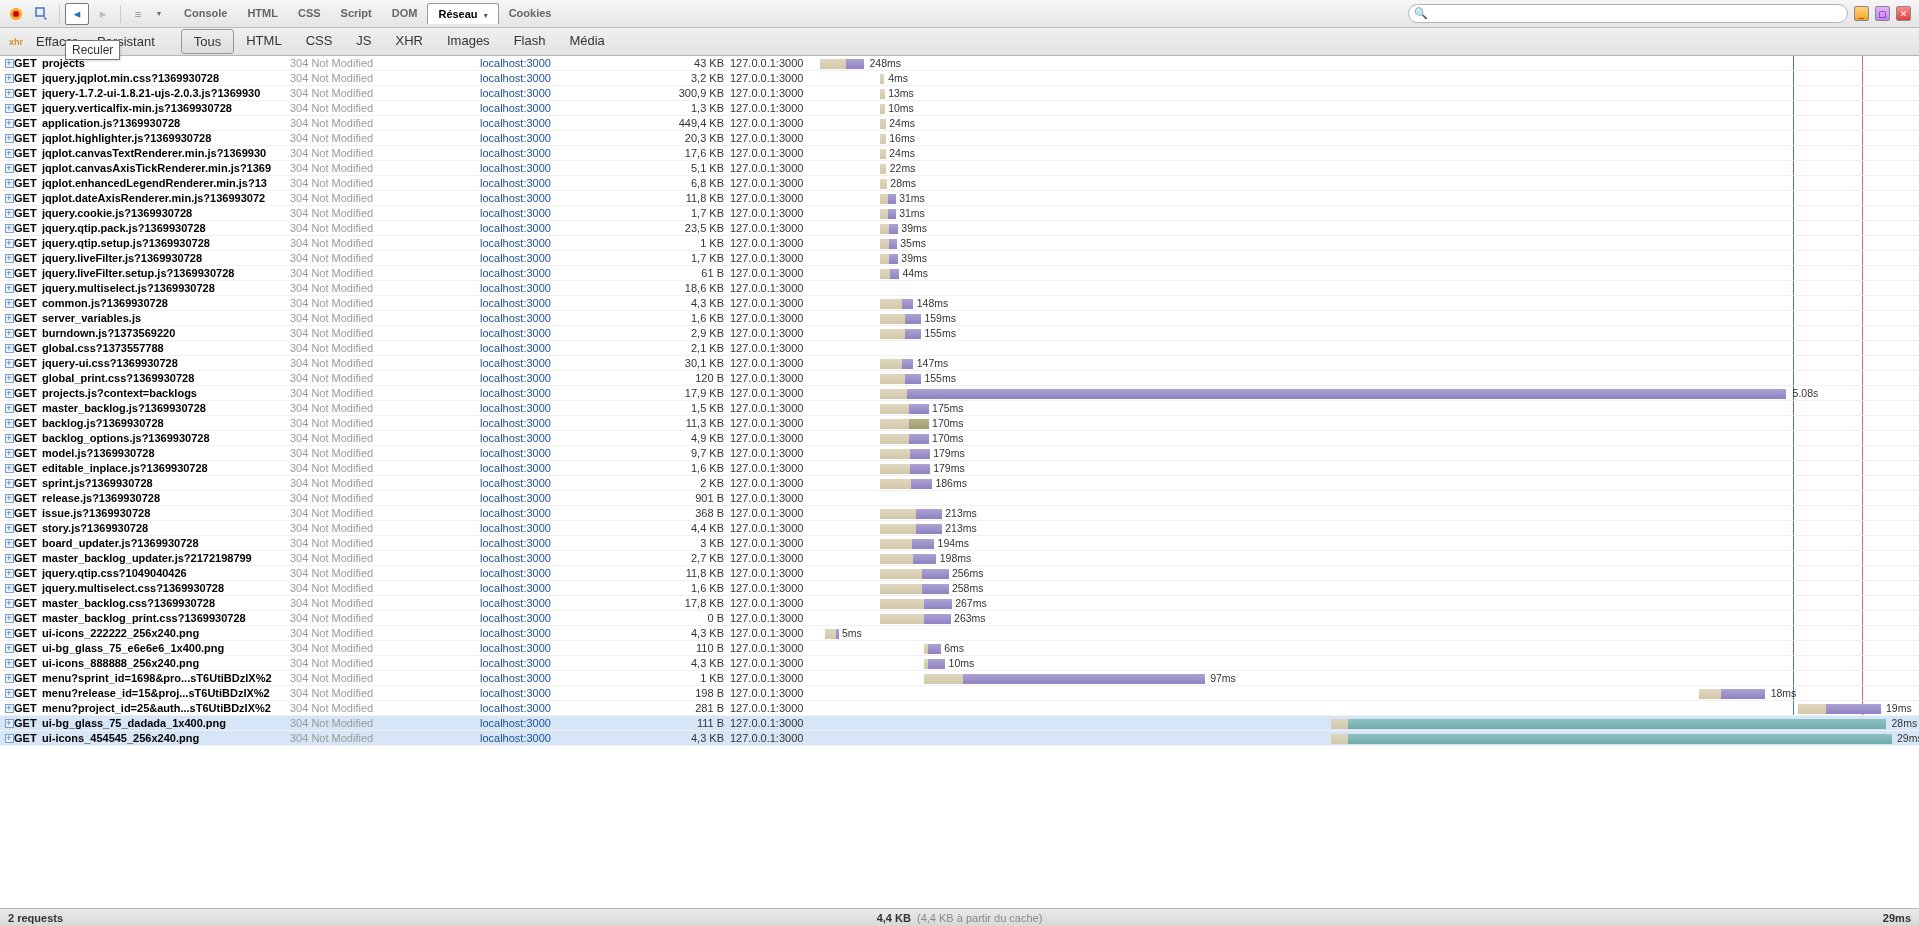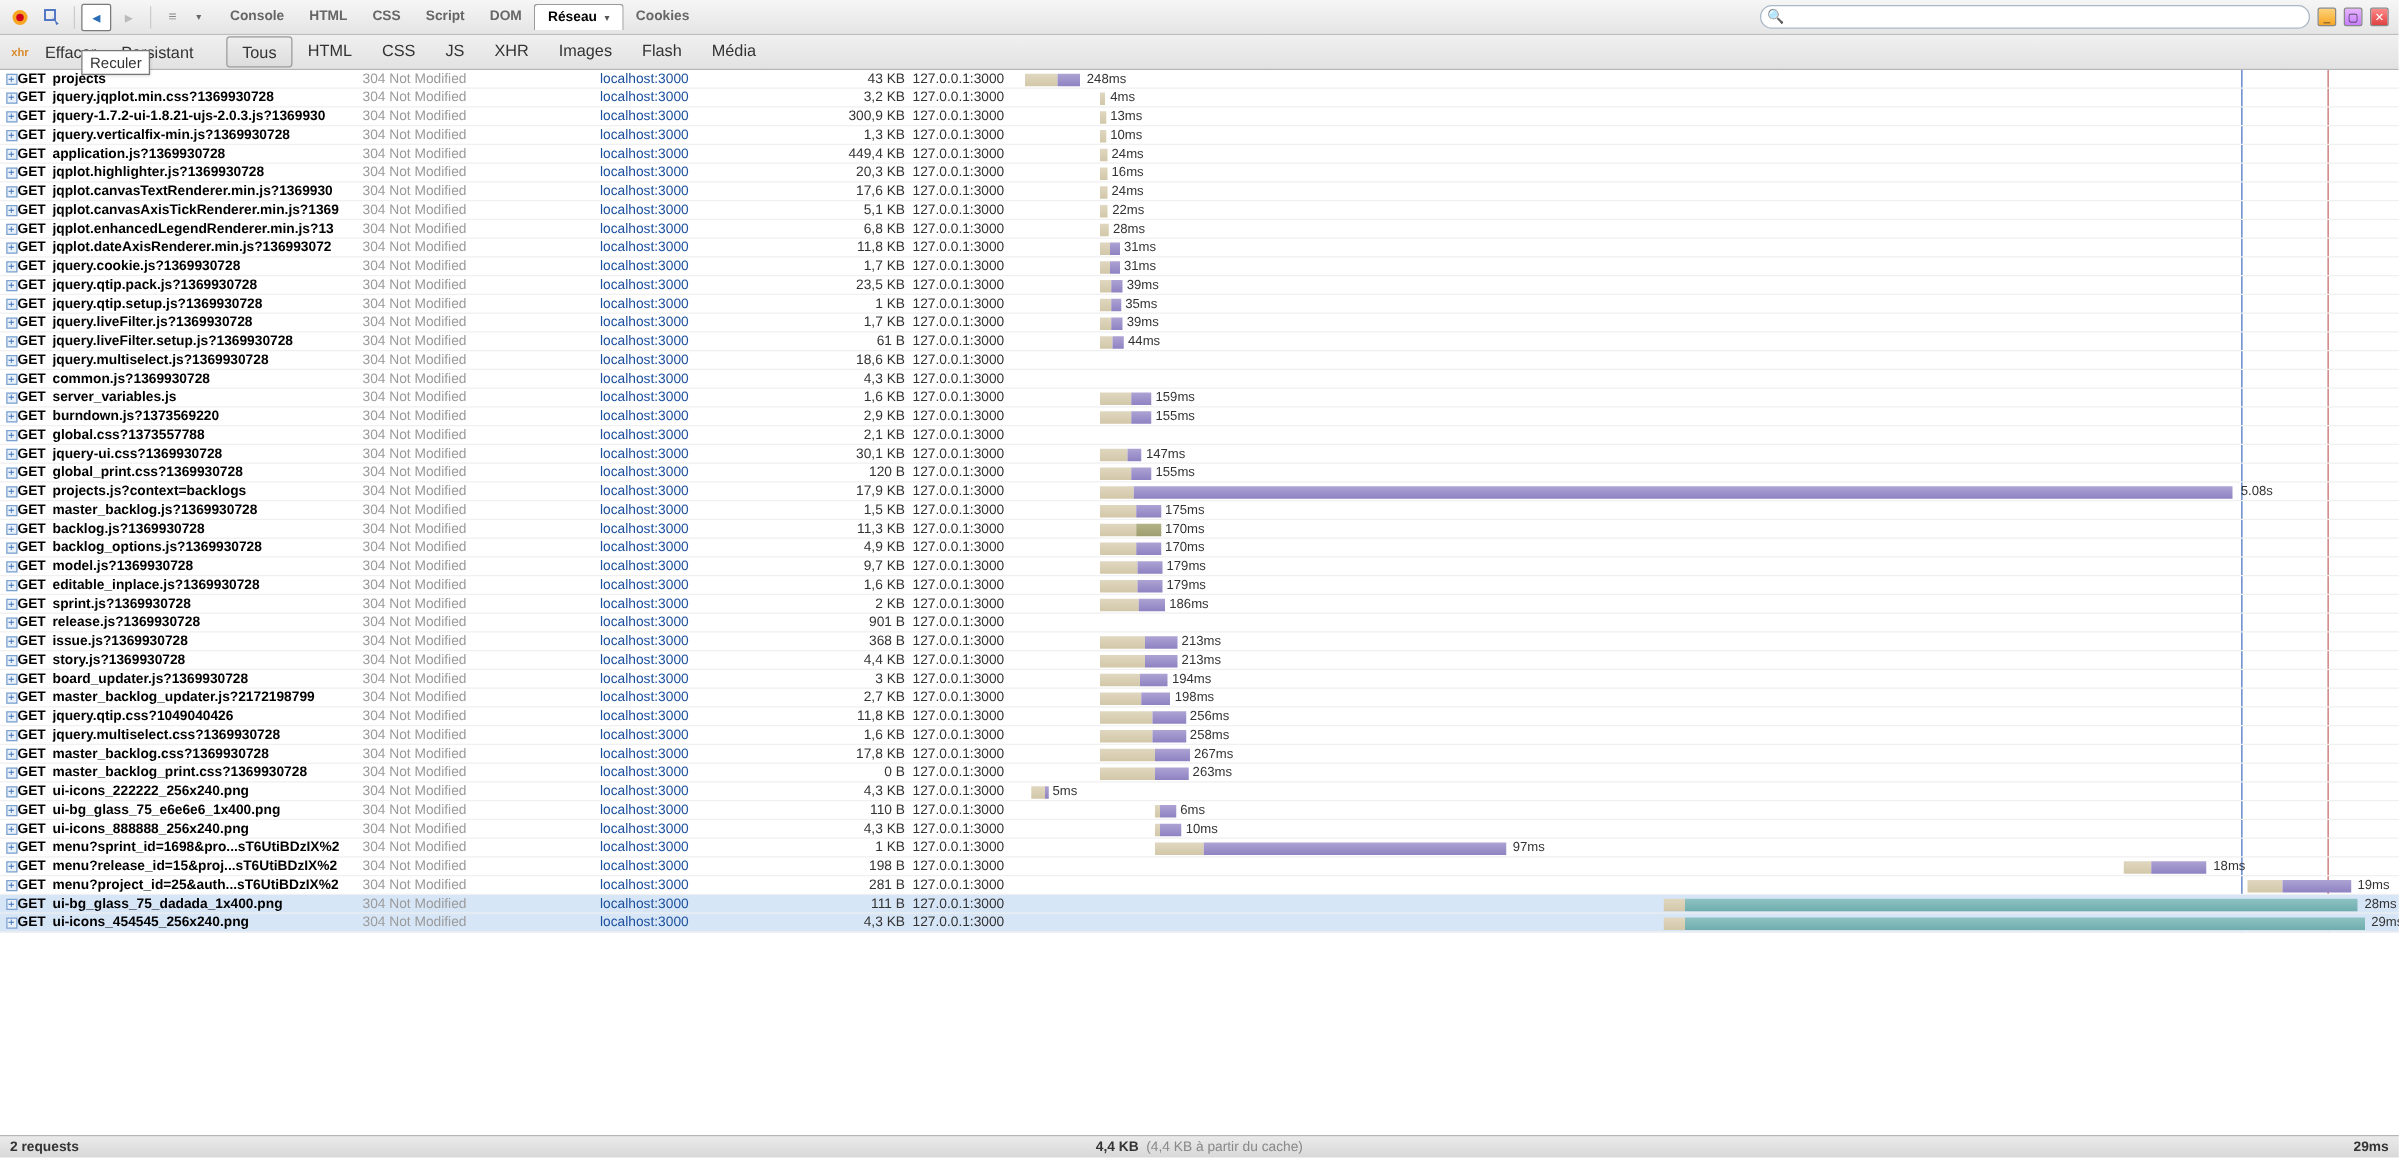--- a/index.html
+++ b/index.html
@@ -352,20 +352,25 @@
         <div class="col-ip">127.0.0.1:3000</div>
       </div>
       <div class="net-row">
         <div class="col-twist"><span>+</span></div>
         <div class="col-method">GET</div>
         <div class="col-url">common.js?1369930728</div>
         <div class="col-status">304 Not Modified</div>
         <div class="col-domain">localhost:3000</div>
         <div class="col-size">4,3 KB</div>
         <div class="col-ip">127.0.0.1:3000</div>
+        <div class="col-timeline">
+          <div class="tl-bar tl-wait" style="left:5.5%;width:2%;"></div>
+          <div class="tl-bar tl-recv" style="left:7.5%;width:1%;"></div>
+          <div class="tl-label" style="left:8.8%;">148ms</div>
+        </div>
       </div>
       <div class="net-row">
         <div class="col-twist"><span>+</span></div>
         <div class="col-method">GET</div>
         <div class="col-url">server_variables.js</div>
         <div class="col-status">304 Not Modified</div>
         <div class="col-domain">localhost:3000</div>
         <div class="col-size">1,6 KB</div>
         <div class="col-ip">127.0.0.1:3000</div>
         <div class="col-timeline">

